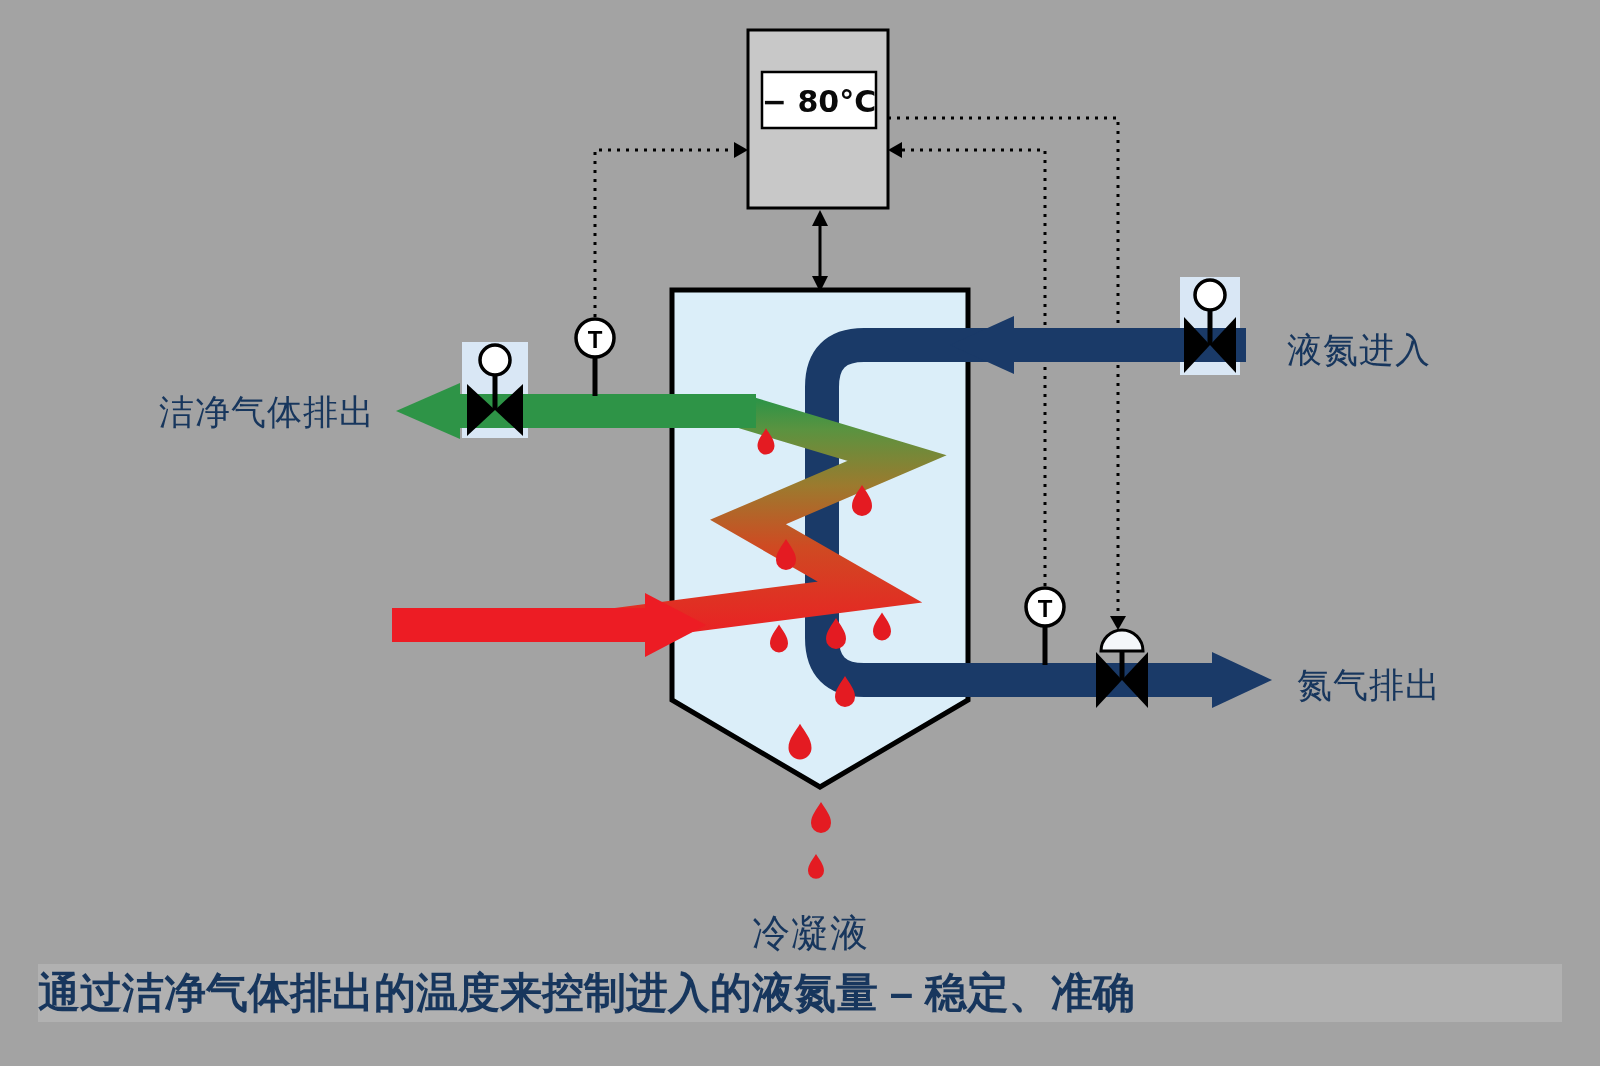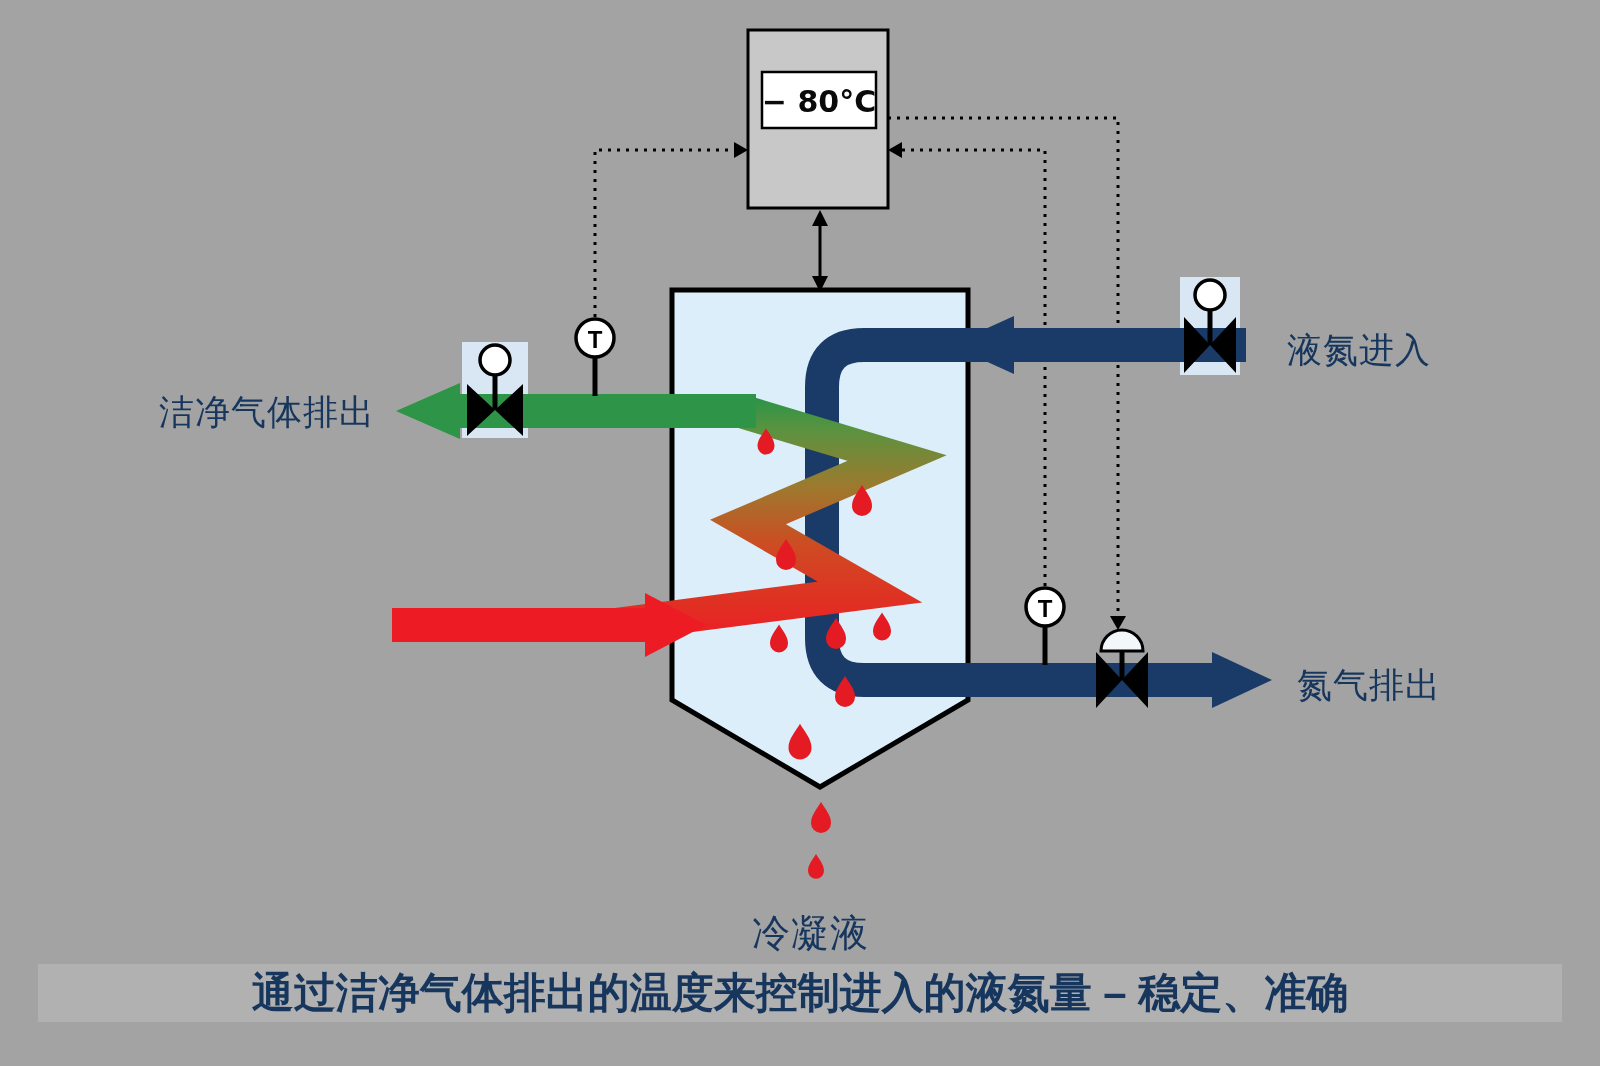--- a/index.html
+++ b/index.html
@@ -9,21 +9,21 @@
   }
   .stage svg{position:absolute;left:0;top:0;}
   .lbl{
     position:absolute;font-weight:normal;color:var(--navy,#17365d);
     font-size:35px;letter-spacing:1px;white-space:nowrap;
   }
   .lbl-condensate{font-size:38px;}
   .banner{
     position:absolute;left:38px;right:38px;top:964px;height:58px;
     background:var(--banner-bg,#b1b1b1);
-    display:flex;align-items:center;justify-content:center;
+    display:flex;align-items:center;justify-content:flex-start;
   }
   .banner-text{font-size:42px;font-weight:bold;color:var(--navy,#17365d);white-space:nowrap;}
 
   
   .pipe-n2{fill:none;stroke:var(--pipe-blue,#1a3a68);stroke-width:34;}
   .arr-n2{fill:var(--pipe-blue,#1a3a68);}
   .pipe-green{fill:var(--pipe-green,#2e9447);}
   .pipe-red{fill:var(--pipe-red,#ed1c24);}
   .vessel{fill:var(--vessel-fill,#dbeef9);stroke:#000;stroke-width:5;}
   .dotted{fill:none;stroke:#000;stroke-width:3;stroke-dasharray:3 6;}

